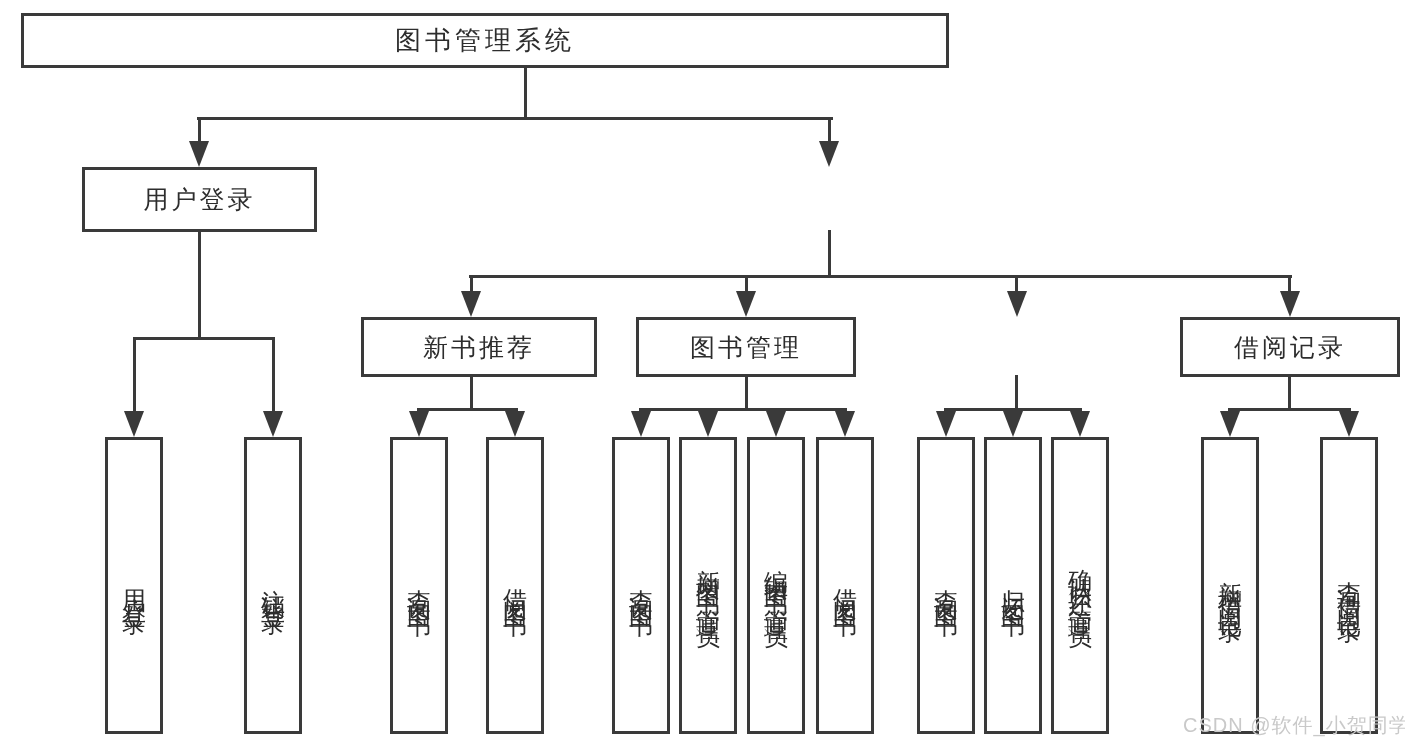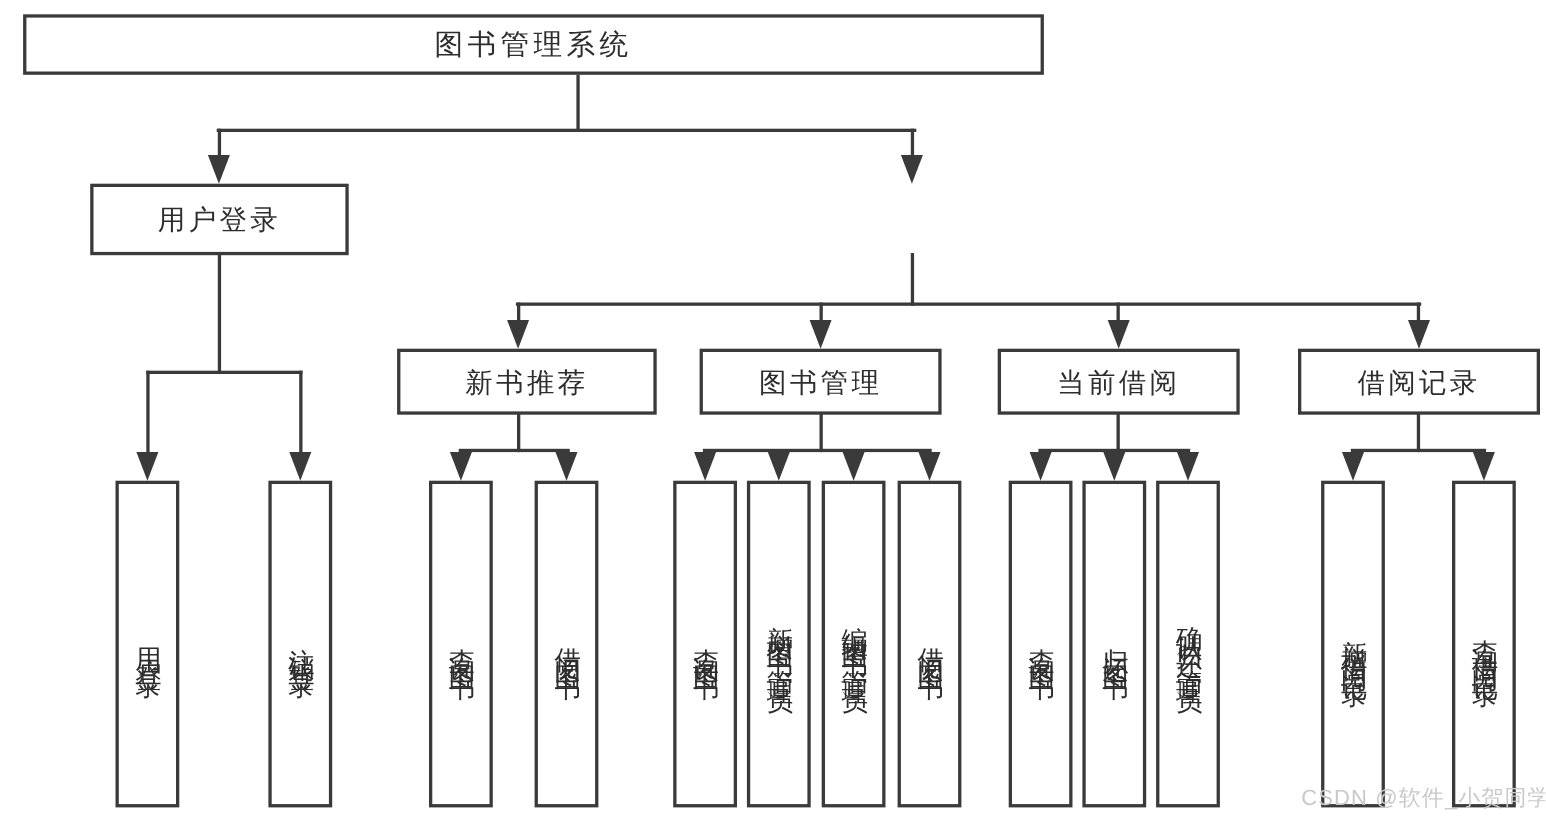--- a/index.html
+++ b/index.html
@@ -76,23 +76,20 @@
 
 
   <div class="node lvl" style="left:361px;top:317px;width:236px;height:60px">
     <span>新书推荐</span>
   </div>
 
   <div class="node lvl" style="left:636px;top:317px;width:220px;height:60px">
     <span>图书管理</span>
   </div>
 
-  <div class="node lvl" style="left:907px;top:317px;width:220px;height:60px">
-    <span>当前借阅</span>
-  </div>
 
   <div class="node lvl" style="left:1180px;top:317px;width:220px;height:60px">
     <span>借阅记录</span>
   </div>
 
   <div class="node leaf" style="left:105px;top:437px;width:58px;height:297px">
     <span class="vtext">用户登录</span>
   </div>
   <div class="node leaf" style="left:244px;top:437px;width:58px;height:297px">
     <span class="vtext">注销登录</span>

